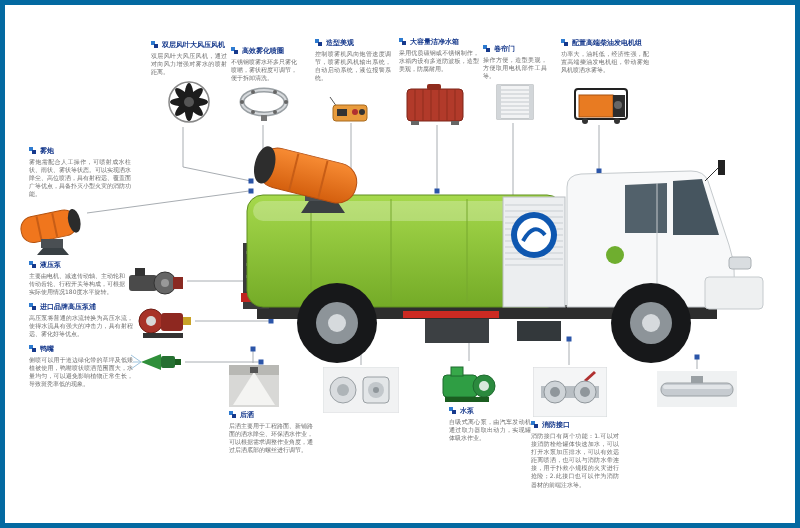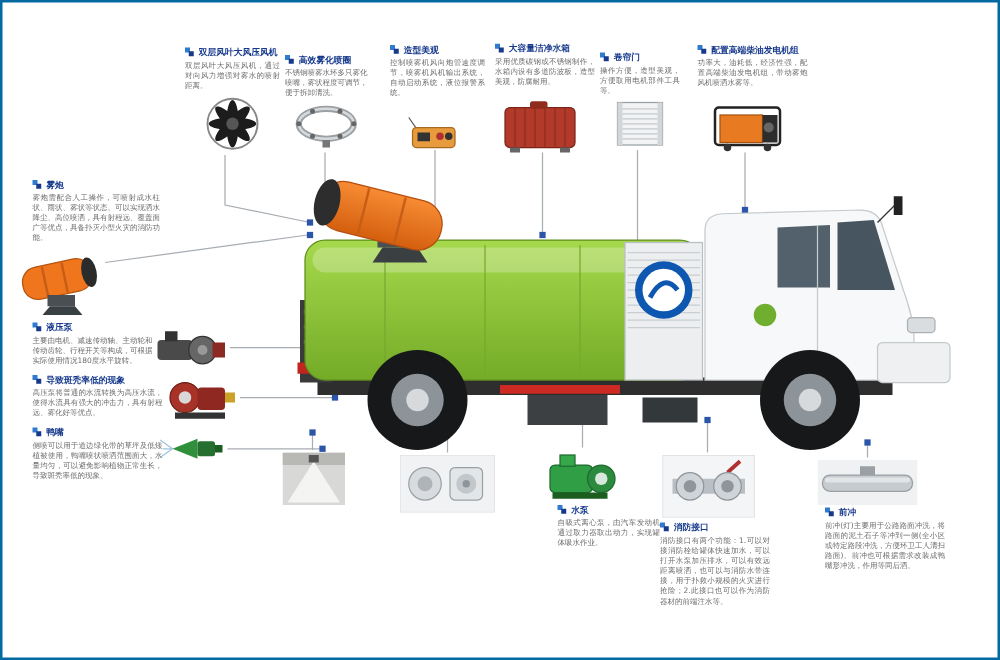--- a/index.html
+++ b/index.html
@@ -1,18 +1,18 @@
 <!DOCTYPE html>
 <html><head>
 <meta charset="utf-8">
 <style>
   *{margin:0;padding:0;box-sizing:border-box}
   html,body{background:#ffffff}
   body{font-family:"DejaVu Sans","Liberation Sans",sans-serif}
-  .canvas{position:relative;width:800px;height:528px;background:#fff;border:2px solid #0369a1;overflow:hidden}
+  .canvas{position:relative;width:800px;height:528px;background:#fff;border:5px solid #0369a1;overflow:hidden}
   .layer{position:absolute;left:0;top:0;width:800px;height:528px}
   .callout{position:absolute}
   .c-title{display:flex;align-items:flex-start;gap:2px;color:#16398c;font-weight:bold;font-size:7px;line-height:1.2}
   .sqs{display:inline-block;width:9px;height:9px;position:relative;flex:0 0 auto;margin-top:0}
   .sqs::before{content:"";position:absolute;left:0;top:0;width:4px;height:4px;background:#2e7bd0}
   .sqs::after{content:"";position:absolute;left:3px;top:3px;width:4px;height:4px;background:#16398c}
   .c-desc{font-size:6px;color:#6d6d6d;line-height:1.35;margin-top:2px;text-align:justify}
   .part-img{position:absolute}
   .part-img svg{display:block}
 </style>
@@ -362,47 +362,47 @@
   <div class="callout" style="left:24px;top:256px;width:96px">
     <div class="c-title">
         <span class="sqs"></span>
         <span>液压泵</span>
       </div>
     <div class="c-desc">主要由电机、减速传动轴、主动轮和传动齿轮、行程开关等构成，可根据实际使用情况180度水平旋转。</div>
   </div>
   <div class="callout" style="left:24px;top:298px;width:104px">
     <div class="c-title">
         <span class="sqs"></span>
-        <span>导致斑秃率低的现象</span>
+        <span>进口品牌高压泵浦</span>
       </div>
     <div class="c-desc">高压泵将普通的水流转换为高压水流，使得水流具有强大的冲击力，具有射程远、雾化好等优点。</div>
   </div>
   <div class="callout" style="left:24px;top:340px;width:104px">
     <div class="c-title">
         <span class="sqs"></span>
         <span>鸭嘴</span>
       </div>
     <div class="c-desc">侧喷可以用于道边绿化带的草坪及低矮植被使用，鸭嘴喷状喷洒范围面大，水量均匀，可以避免影响植物正常生长，导致斑秃率低的现象。</div>
   </div>
 
+  <div class="callout" style="left:224px;top:406px;width:84px">
+    <div class="c-title">
+        <span class="sqs"></span>
+        <span>后洒</span>
+      </div>
+    <div class="c-desc">后洒主要用于工程路面、新铺路面的洒水降尘、环保洒水作业，可以根据需求调整作业角度，通过后洒底部的螺丝进行调节。</div>
+  </div>
   <div class="callout" style="left:444px;top:402px;width:82px">
     <div class="c-title">
         <span class="sqs"></span>
         <span>水泵</span>
       </div>
     <div class="c-desc">自吸式离心泵，由汽车发动机通过取力器取出动力，实现罐体吸水作业。</div>
   </div>
   <div class="callout" style="left:526px;top:416px;width:88px">
     <div class="c-title">
         <span class="sqs"></span>
         <span>消防接口</span>
       </div>
     <div class="c-desc">消防接口有两个功能：1.可以对接消防栓给罐体快速加水，可以打开水泵加压排水，可以有效远距离喷洒，也可以与消防水带连接，用于扑救小规模的火灾进行抢险；2.此接口也可以作为消防器材的前端注水等。</div>
   </div>
-  <div class="callout" style="left:658px;top:404px;width:96px">
-    <div class="c-title">
-        <span class="sqs"></span>
-        <span>前冲</span>
-      </div>
-    <div class="c-desc">前冲(灯)主要用于公路路面冲洗，将路面的泥土石子等冲到一侧(全小区或特定路段冲洗，方便环卫工人清扫路面)。前冲也可根据需求改装成鸭嘴形冲洗，作用等同后洒。</div>
-  </div>
 
 </div>
 
 </body></html>

